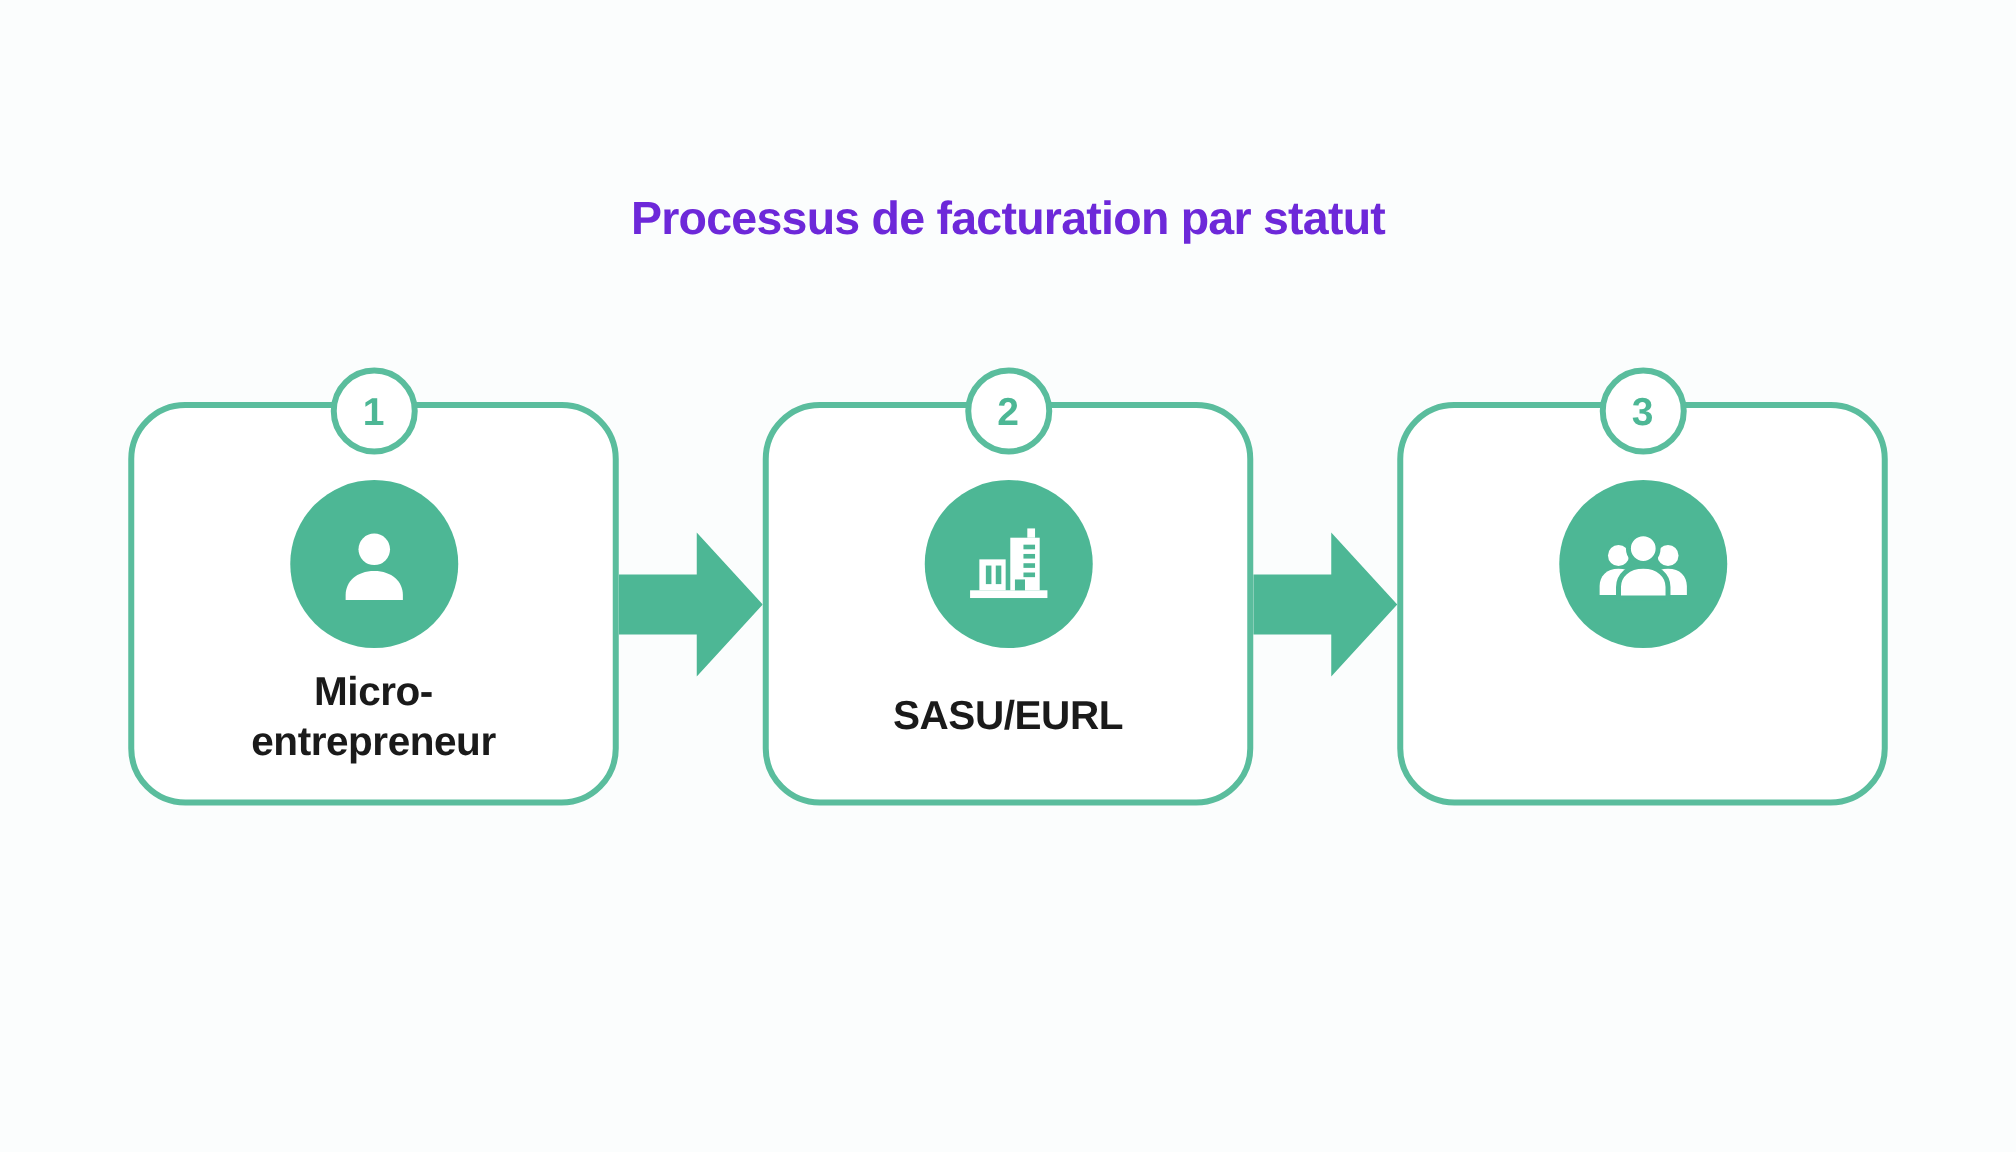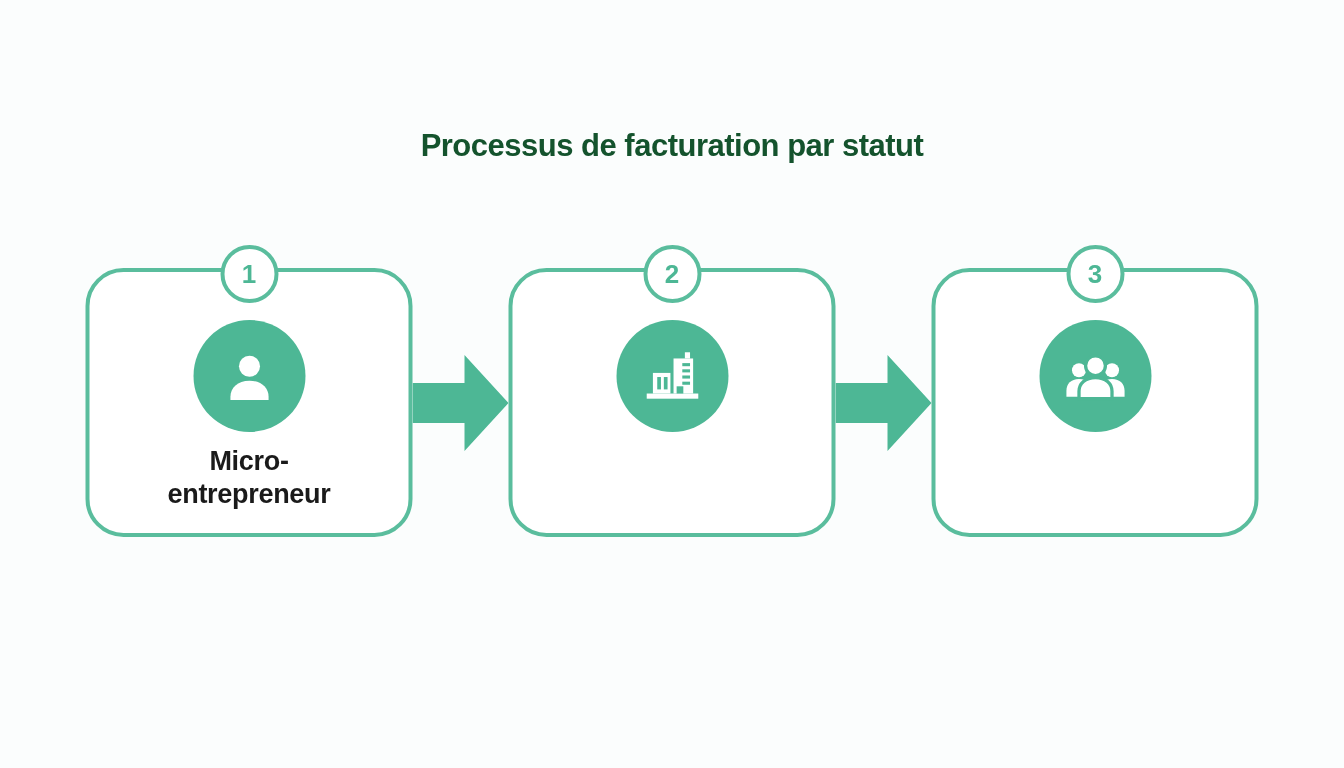--- a/index.html
+++ b/index.html
@@ -14,21 +14,21 @@
   }
   .title {
     position: absolute;
     top: 128px;
     left: 0;
     width: 100%;
     text-align: center;
     font-size: 31px;
     font-weight: 700;
     letter-spacing: -0.5px;
-    color: #14532d;
+    color: #6d28d9;
   }
   .flow-row {
     position: absolute;
     top: 268px;
     left: 50%;
     transform: translateX(-50%);
     display: flex;
     align-items: stretch;
   }
   .step-card {
@@ -133,20 +133,21 @@
         <rect x="44" y="9" width="5" height="6" fill="#ffffff"></rect>
         <rect x="17.2" y="33" width="3.6" height="12" fill="#4db795"></rect>
         <rect x="23.6" y="33" width="3.6" height="12" fill="#4db795"></rect>
         <rect x="41.5" y="19.5" width="7.5" height="3" fill="#4db795"></rect>
         <rect x="41.5" y="25.5" width="7.5" height="3" fill="#4db795"></rect>
         <rect x="41.5" y="31.5" width="7.5" height="3" fill="#4db795"></rect>
         <rect x="41.5" y="37.5" width="7.5" height="3" fill="#4db795"></rect>
         <rect x="36" y="42" width="6.5" height="7" fill="#4db795"></rect>
       </svg>
     </div>
+    <div class="step-label">SASU/EURL</div>
   </div>
 
   <div class="connector">
     <svg width="96" height="104" viewBox="0 0 96 104">
       <polygon points="0,32 52,32 52,4 96,52 52,100 52,72 0,72" fill="#4db795"></polygon>
     </svg>
   </div>
 
   <div class="step-card">
     <div class="step-badge">

